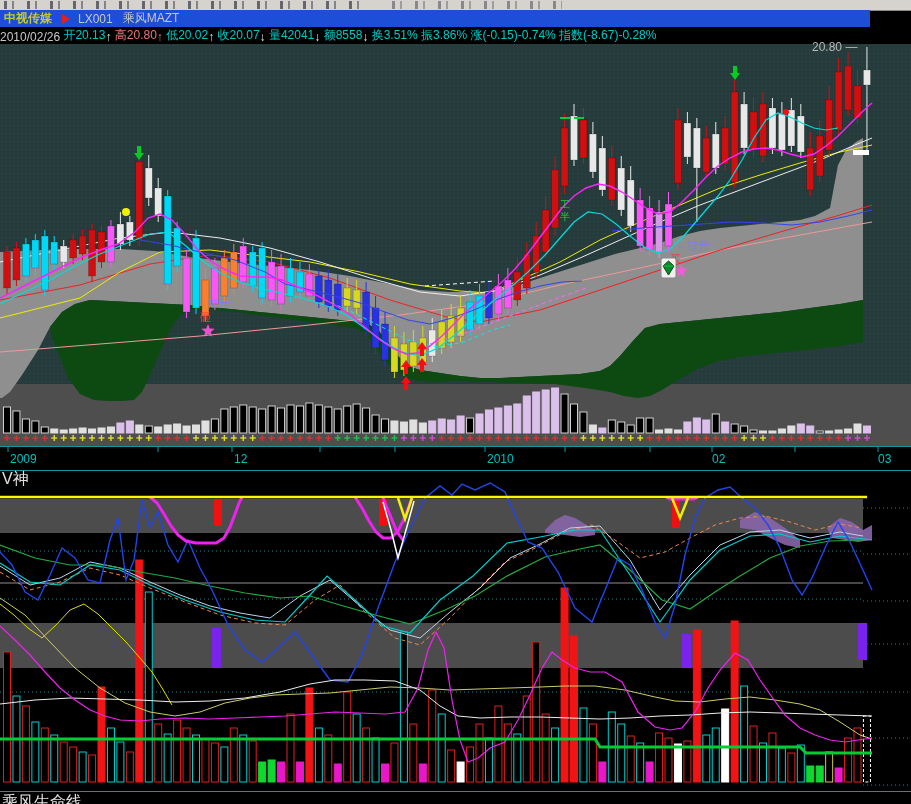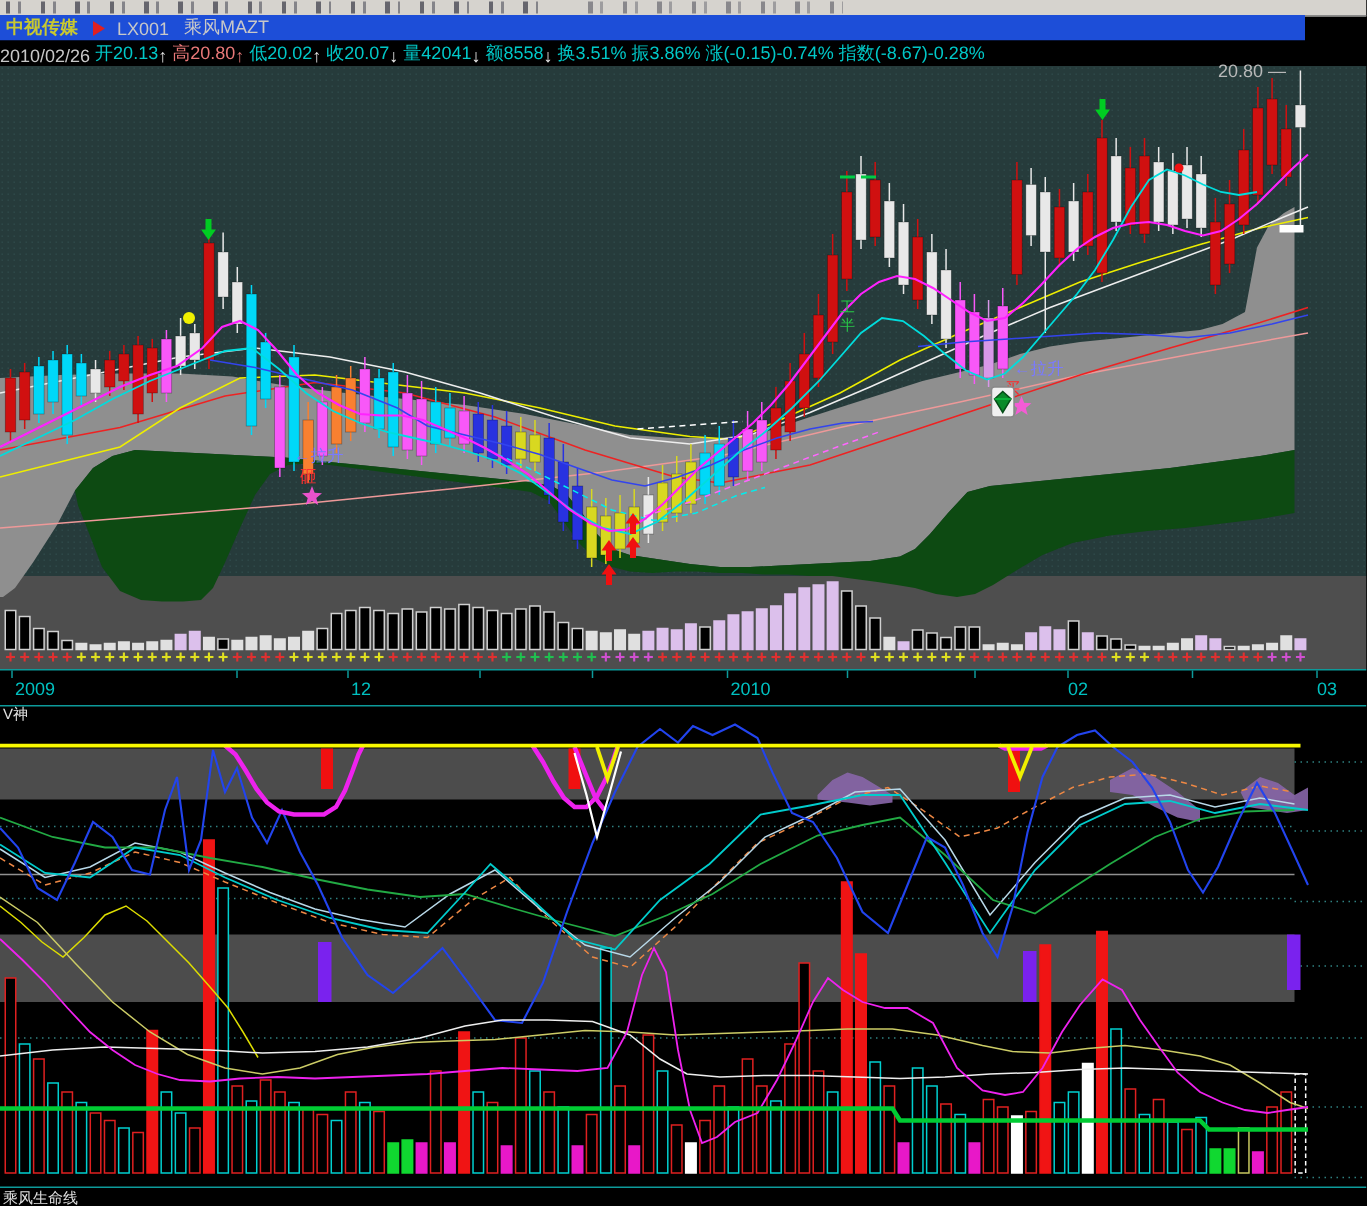--- a/index.html
+++ b/index.html
@@ -10,21 +10,21 @@
   .tb-frag{position:absolute;top:1px;height:8px;opacity:.8;
            background:repeating-linear-gradient(90deg,#4a4a55 0 3px,transparent 3px 8px,#707078 8px 10px,transparent 10px 23px);}
   .titlebar{position:absolute;left:0;top:10px;width:870px;height:17px;background:#1d4ed8;
             display:flex;align-items:center;z-index:5;font-size:12px;}
   .stock-name{color:#c8c830;font-weight:bold;margin-left:4px;}
   .flag{width:0;height:0;border-top:5px solid transparent;border-bottom:5px solid transparent;
         border-left:8px solid #e02020;margin:0 8px 0 10px;}
   .code-lbl,.ind-lbl{color:#c8c8c8;margin-right:10px;}
   .infobar{position:absolute;left:0;top:27px;width:911px;height:17px;background:#000;
            display:flex;align-items:flex-end;z-index:5;font-size:12px;white-space:pre;}
-  .overlay-label{position:absolute;z-index:6;font-size:10px;color:#e0e0e0;}
+  .overlay-label{position:absolute;z-index:6;font-size:16px;color:#e0e0e0;}
   #price-label{position:absolute;left:812px;top:40px;z-index:6;font-size:12px;color:#b8b8b8;}
   #chart{position:absolute;left:0;top:0;z-index:1;}
 </style>
 </head>
 <body>
 
 <div class="toolbar">
   <div class="tb-frag" style="left:4px;width:360px"></div>
   <div class="tb-frag" style="left:392px;width:170px;opacity:.55"></div>
 </div>

